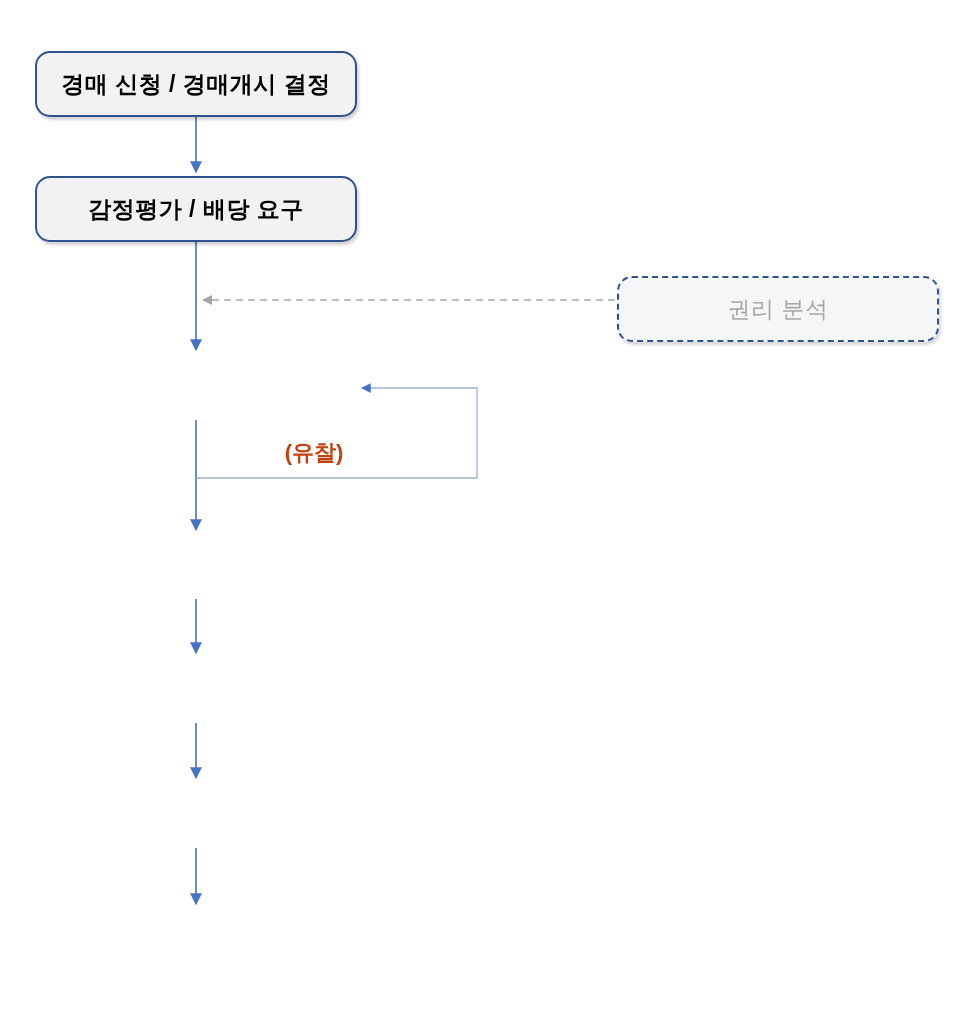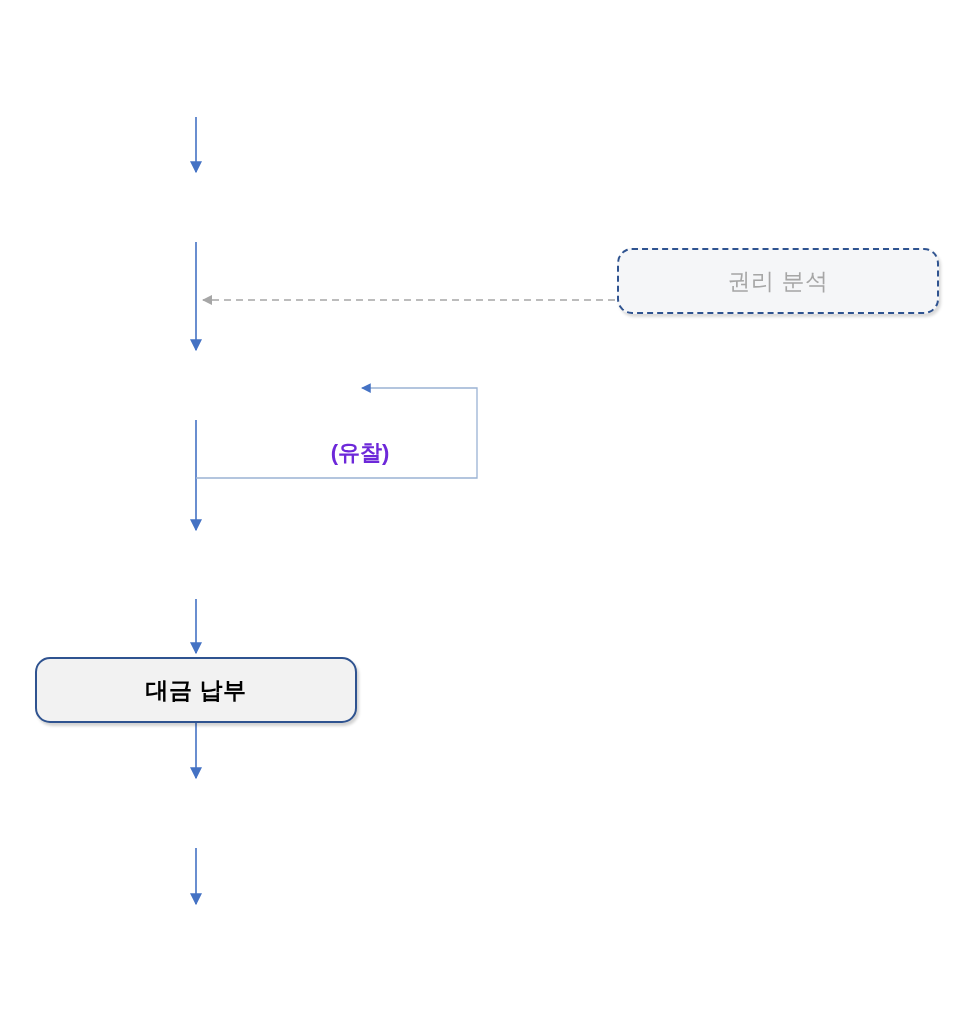--- a/index.html
+++ b/index.html
@@ -39,21 +39,21 @@
   .node-label {
     font-size: 23px;
     font-weight: 700;
     color: var(--node-text, #000000);
     letter-spacing: 0.5px;
     white-space: nowrap;
   }
   .node-side {
     position: absolute;
     left: 617px;
-    top: 248px;
+    top: 276px;
     width: 322px;
     height: 66px;
     box-sizing: border-box;
     background: var(--side-fill, #f5f6f8);
     border: 2.5px dashed var(--side-border, #2f5390);
     border-radius: 15px;
     box-shadow: 2px 3px 3px rgba(0,0,0,0.15);
     display: flex;
     align-items: center;
     justify-content: center;
@@ -65,23 +65,22 @@
     letter-spacing: 0.5px;
     white-space: nowrap;
   }
   .loop-label {
     position: absolute;
     left: 314px;
     top: 453px;
     transform: translate(-50%, -50%);
     font-size: 22px;
     font-weight: 700;
-    color: #6d28d9;
+    color: #c2410c;
     white-space: nowrap;
-    margin-left: 46px;
   }
   .edge-solid   { stroke: var(--arrow, #4472c4); stroke-width: 1.6; fill: none; }
   .edge-dashed  { stroke: var(--dashed-arrow, #a6a6a6); stroke-width: 1.4; fill: none; stroke-dasharray: 7 5; }
   .edge-loop    { stroke: var(--loop-line, #9bb3d4); stroke-width: 1.3; fill: none; }
 </style>
 </head>
 <body>
 
 <div id="canvas">
 
@@ -105,29 +104,32 @@
 
     <path class="edge-loop" d="M 196 478 L 477 478 L 477 388 L 362 388" marker-end="url(#arrow-blue)"></path>
 
     <line class="edge-solid" x1="196" y1="599" x2="196" y2="653" marker-end="url(#arrow-blue)"></line>
 
     <line class="edge-solid" x1="196" y1="723" x2="196" y2="778" marker-end="url(#arrow-blue)"></line>
 
     <line class="edge-solid" x1="196" y1="848" x2="196" y2="904" marker-end="url(#arrow-blue)"></line>
   </svg>
 
+  <div class="node" style="top:51px">
+    <span class="node-label">경매 신청 / 경매개시 결정</span>
+  </div>
 
+  <div class="node" style="top:176px">
+    <span class="node-label">감정평가 / 배당 요구</span>
+  </div>
 
   <div class="node-side">
     <span class="side-label">권리 분석</span>
   </div>
 
 
   <div class="loop-label">(유찰)</div>
 
 
-  <div class="node" style="top:657px">
-    <span class="node-label">대금 납부</span>
-  </div>
 
 
 
 </div>
 
 </body></html>

